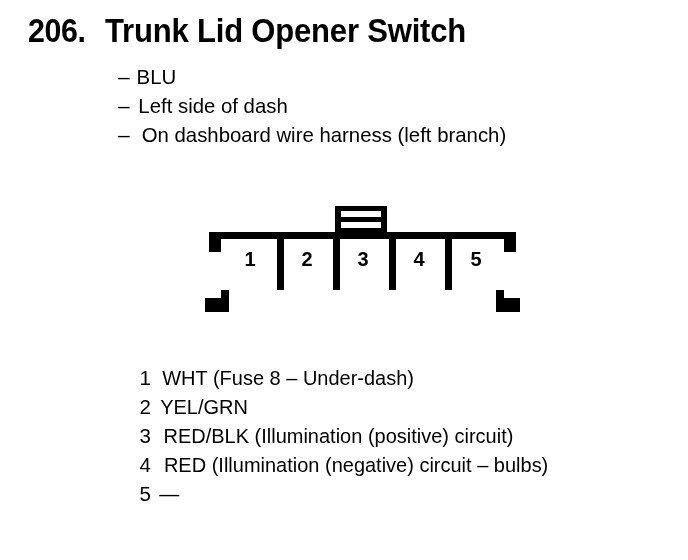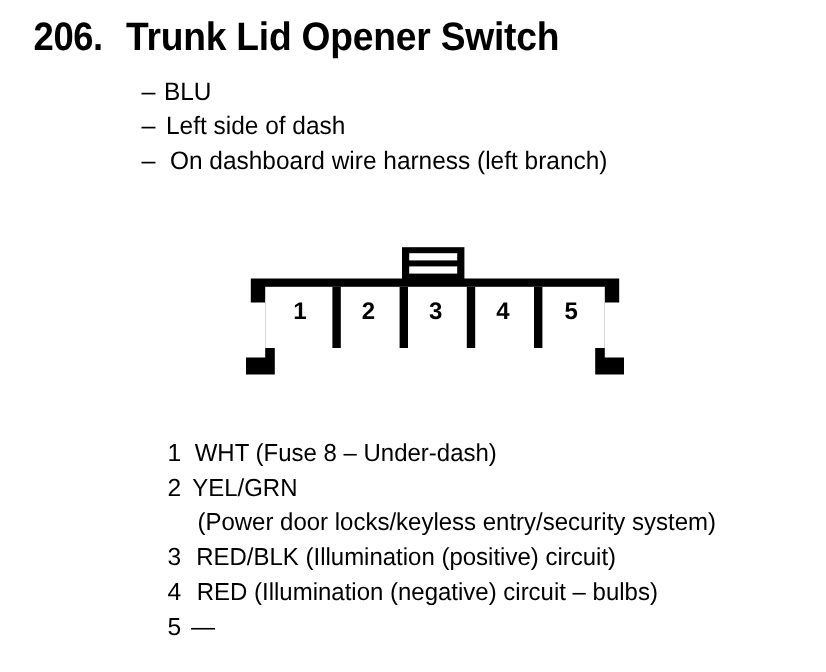--- a/index.html
+++ b/index.html
@@ -193,23 +193,20 @@
 
   <div class="legend-row">
     <span class="lnum">1</span>
     <span class="ltxt">WHT (Fuse 8 – Under-dash)</span>
   </div>
 
   <div class="legend-row">
     <span class="lnum">2</span>
     <span class="ltxt">YEL/GRN</span>
   </div>
-  <div class="legend-cont">
-    <span>(Power door locks/keyless entry/security system)</span>
-  </div>
 
   <div class="legend-row">
     <span class="lnum">3</span>
     <span class="ltxt">RED/BLK (Illumination (positive) circuit)</span>
   </div>
 
   <div class="legend-row">
     <span class="lnum">4</span>
     <span class="ltxt">RED (Illumination (negative) circuit – bulbs)</span>
   </div>

